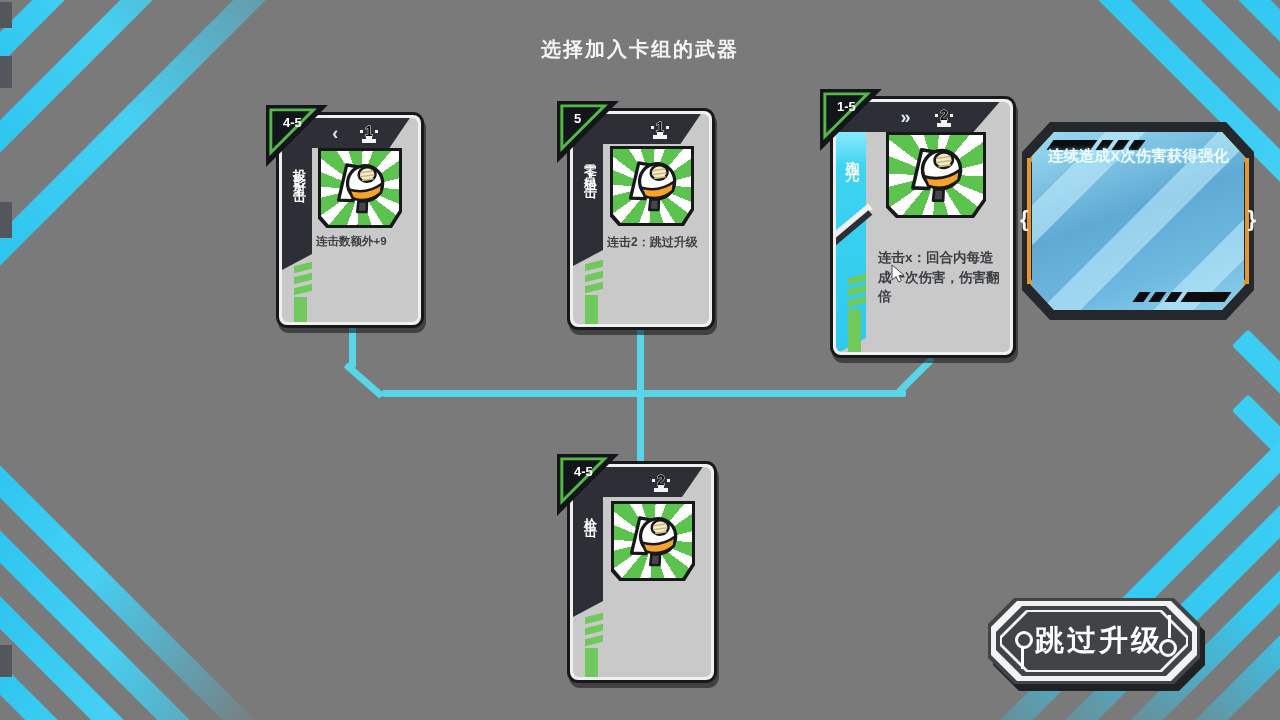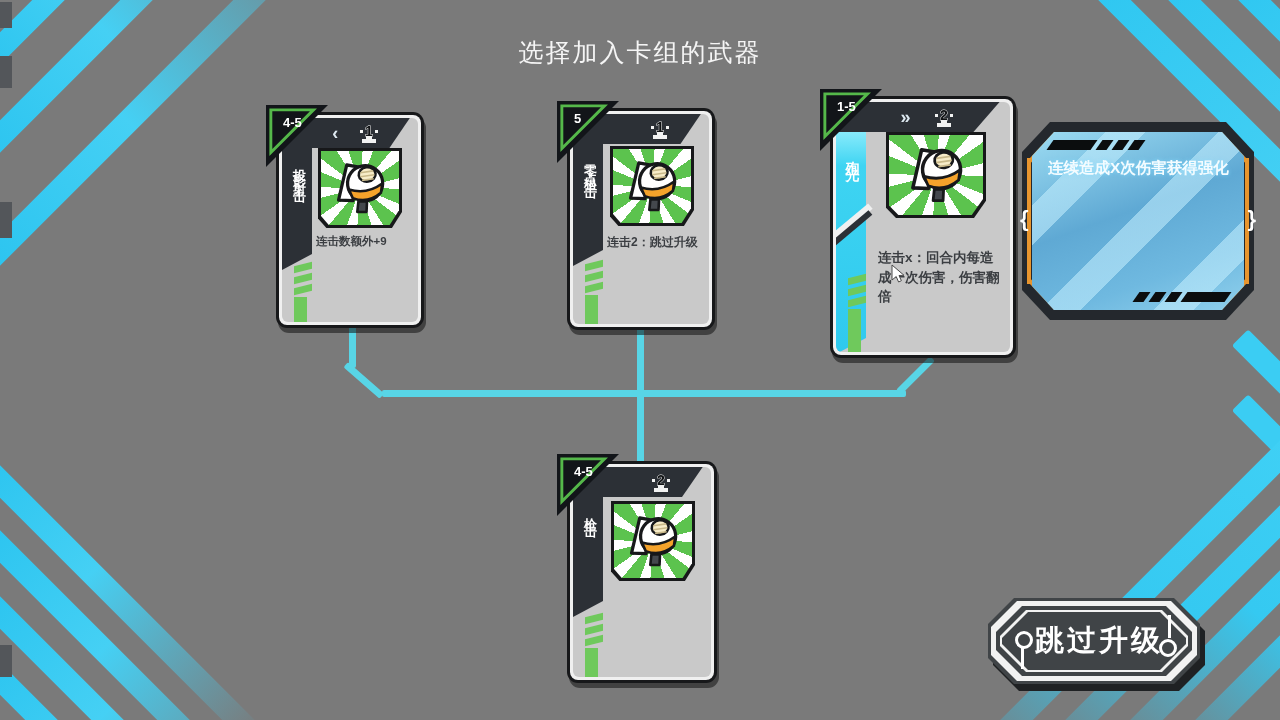--- a/index.html
+++ b/index.html
@@ -10,21 +10,21 @@
   .stripe{position:absolute;height:23px;border-radius:3px;transform-origin:left center;z-index:0;}
   .s-tl{transform:rotate(-45deg);background:linear-gradient(to right,#29c3ef 0%,#45d0f4 40%,rgba(122,122,122,0) 94%);}
   .s-bl{transform:rotate(45deg); background:linear-gradient(to right,#29c3ef 0%,#45d0f4 40%,rgba(122,122,122,0) 94%);}
   .s-tr{transform:rotate(45deg); background:linear-gradient(to right,#2fc7f1 0%,#45d0f4 55%,rgba(122,122,122,0) 96%);}
   .s-br{transform:rotate(-45deg);background:linear-gradient(to right,rgba(122,122,122,0) 4%,#35c9f1 50%,#3fd0f5 100%);}
   .s-side{transform:rotate(45deg);background:#3bcdf3;}
   .edge-tab{position:absolute;left:0;width:12px;background:#53565a;z-index:0;}
 
   
   .title{position:absolute;top:36px;left:0;width:100%;text-align:center;color:#f5f5f5;
-         font-size:25px;font-weight:400;letter-spacing:2px;z-index:2;}
+         font-size:20px;font-weight:700;letter-spacing:2px;z-index:2;}
 
   
   .conn{position:absolute;background:#58d5e6;z-index:1;border-radius:2px;}
 
   
   .card{position:absolute;background:#17181a;border-radius:11px;padding:3px;box-sizing:border-box;
         box-shadow:2px 5px 0 rgba(18,18,18,.55);z-index:3;}
   .card-white{background:#f0f0f0;border-radius:8px;padding:3px;width:100%;height:100%;box-sizing:border-box;}
   .card-body{position:relative;width:100%;height:100%;background:#c9c9c9;border-radius:6px;overflow:hidden;}
   .c1{left:276px;top:112px;width:148px;height:216px;}
@@ -73,21 +73,21 @@
 
   
   .tooltip{position:absolute;left:1022px;top:122px;width:232px;height:198px;z-index:6;}
   .tt-clip{clip-path:polygon(28px 0,calc(100% - 28px) 0,100% 30px,100% calc(100% - 30px),calc(100% - 28px) 100%,28px 100%,0 calc(100% - 30px),0 30px);}
   .tt-frame{position:absolute;inset:0;background:#24282d;}
   .tt-rail{position:absolute;width:4px;top:36px;bottom:36px;background:#e8952e;}
   .tt-diag{position:absolute;width:40px;height:4px;background:#e8952e;}
   .tt-panel{position:absolute;inset:10px;background:linear-gradient(160deg,#9ddcf2 0%,#5fa9d4 45%,#6fb9e0 75%,#8fd0ec 100%);
             clip-path:polygon(22px 0,calc(100% - 22px) 0,100% 24px,100% calc(100% - 24px),calc(100% - 22px) 100%,22px 100%,0 calc(100% - 24px),0 24px);overflow:hidden;}
   .tt-stripes{position:absolute;inset:0;background:repeating-linear-gradient(135deg,rgba(255,255,255,0) 0 52px,rgba(198,240,255,.55) 52px 80px);}
-  .tt-text{position:absolute;left:16px;top:24px;right:12px;color:#f4fcff;font-size:15.5px;font-weight:600;
+  .tt-text{position:absolute;left:16px;top:12px;right:12px;color:#f4fcff;font-size:15.5px;font-weight:600;
            line-height:1.5;text-shadow:0 0 4px rgba(130,220,255,.85);}
   .tt-dash-row{position:absolute;display:flex;gap:5px;}
   .d-long{width:44px;height:10px;background:#0b0d0e;transform:skewX(-35deg);}
   .d-sm{width:11px;height:10px;background:#0b0d0e;transform:skewX(-35deg);}
   .tt-brk{position:absolute;color:#fff;font-size:22px;font-weight:700;top:84px;}
 
   
   .skip{position:absolute;left:988px;top:598px;width:212px;height:86px;z-index:6;cursor:pointer;}
   .sk{position:absolute;clip-path:polygon(26px 0,calc(100% - 26px) 0,100% 26px,100% calc(100% - 26px),calc(100% - 26px) 100%,26px 100%,0 calc(100% - 26px),0 26px);}
   .sk0{inset:0;transform:translate(5px,7px);background:#1f2123;}

